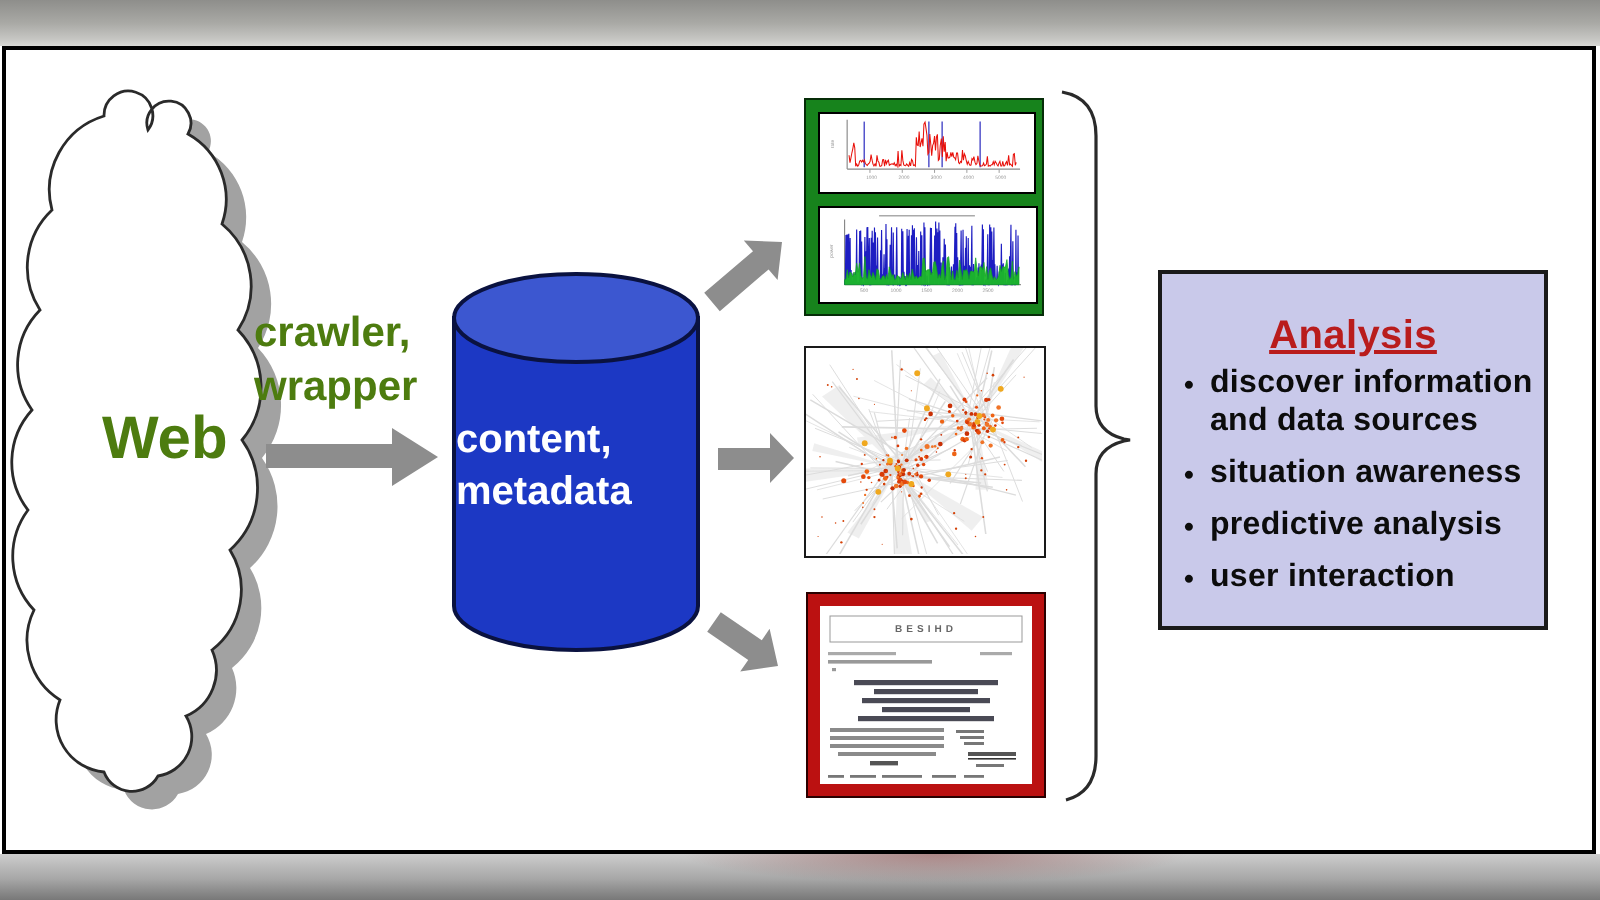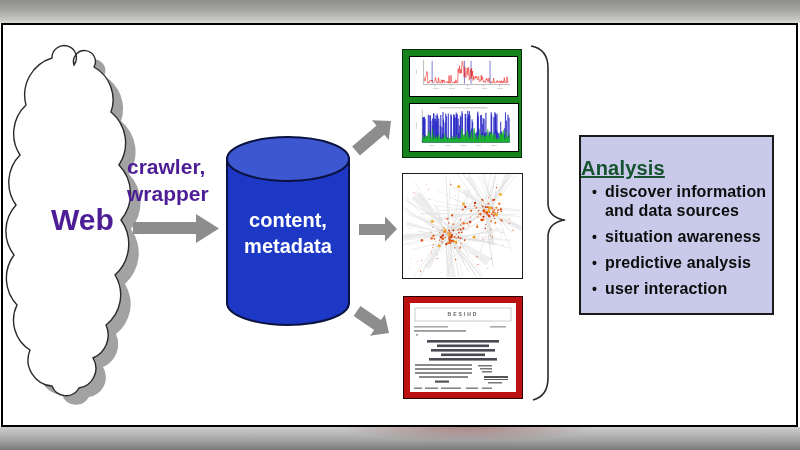--- a/index.html
+++ b/index.html
@@ -4,23 +4,23 @@
 *{margin:0;padding:0;box-sizing:border-box}
 body{width:800px;height:450px;position:relative;overflow:hidden;background:#fff;
  font-family:"Liberation Sans",sans-serif;}
 .topband{position:absolute;left:0;top:0;width:800px;height:23px;
  background:linear-gradient(180deg,#8e8e8b 0%,#a9a9a5 50%,#c6c6c3 85%,#d9d9d6 100%);}
 .botband{position:absolute;left:0;top:427px;width:800px;height:23px;
  background:linear-gradient(180deg,#cdcdcd 0%,#a6a6a6 55%,#828282 90%,#787878 100%);}
 .botred{position:absolute;left:325px;top:427px;width:285px;height:17px;
  background:radial-gradient(ellipse 52% 100% at 50% 0%,rgba(150,88,88,.6),rgba(150,88,88,0) 85%);}
 .main{position:absolute;left:1px;top:23px;width:797px;height:404px;border:2px solid #000;background:#fff;}
-.txt{position:absolute;font-weight:bold;color:#4c1d95;}
+.txt{position:absolute;font-weight:bold;color:#4d7c0f;}
 .lavbox{position:absolute;left:579px;top:135px;width:195px;height:180px;background:#c9c9ea;border:2px solid #1a1a1a;}
-.lavbox h2{text-align:left;font-size:20px;margin-top:20px;text-decoration:underline;color:#14532d;letter-spacing:0.2px;}
+.lavbox h2{text-align:center;font-size:20px;margin-top:20px;text-decoration:underline;color:#b91c1c;letter-spacing:0.2px;}
 .blist{margin-top:-5px;font-size:16px;letter-spacing:0.15px;font-weight:bold;color:#0c0c0c;line-height:19px;}
 .it{position:relative;padding-left:24px;margin-top:7px;}
 .dot{position:absolute;left:11px;font-size:14px;top:1px;}
 .imgbox{position:absolute;background:#fff;}
 </style></head>
 <body>
 <div class="topband"></div>
 <div class="main"></div>
 <div class="botband"></div>
 <div class="botred"></div>
@@ -38,21 +38,21 @@
 <polygon points="352.1,146.4 376.5,125.6 371.9,120.2 391.0,121.0 388.8,140.0 384.3,134.7 359.9,155.6"></polygon>
 <polygon points="359,224 385,224 385,216.5 397,229 385,241.5 385,235 359,235"></polygon>
 <polygon points="360.4,306.1 380.9,320.1 384.8,314.4 389.0,333.0 370.1,335.8 374.1,330.0 353.6,315.9"></polygon>
 </g>
 </svg>
 
 <svg style="position:absolute;left:220px;top:128px" width="140" height="205" viewBox="0 0 140 205">
 <path d="M7 31 L7 175 A61 22 0 0 0 129 175 L129 31 Z" fill="#1c38c4" stroke="#0a1240" stroke-width="2"></path>
 <ellipse cx="68" cy="31" rx="61" ry="22" fill="#3c57d0" stroke="#0a1240" stroke-width="2"></ellipse>
 </svg>
-<div class="txt" style="left:228px;top:207px;width:120px;text-align:center;font-size:20px;line-height:26px;color:#fff;">content,<br>metadata</div>
+<div class="txt" style="left:228px;top:207px;width:120px;text-align:left;font-size:20px;line-height:26px;color:#fff;">content,<br>metadata</div>
 
 <div class="imgbox" style="left:402px;top:49px;width:120px;height:109px;background:#17831c;border:1px solid #062d08;">
  <div style="position:absolute;left:6px;top:6px;width:109px;height:41px;background:#fff;border:1.6px solid #000;">
   <svg width="106" height="38" viewBox="0 0 109 40" style="position:absolute;left:0;top:0">
     <line x1="13" y1="3" x2="13" y2="29" stroke="#888" stroke-width="0.6"></line>
     <line x1="13" y1="29" x2="104" y2="29" stroke="#888" stroke-width="0.6"></line>
     <line x1="22" y1="4" x2="22" y2="28" stroke="#5555cc" stroke-width="0.8"></line>
     <line x1="56" y1="4" x2="56" y2="28" stroke="#5555cc" stroke-width="0.8"></line>
     <line x1="63" y1="4" x2="63" y2="28" stroke="#5555cc" stroke-width="0.8"></line>
     <line x1="83" y1="4" x2="83" y2="28" stroke="#5555cc" stroke-width="0.8"></line>

